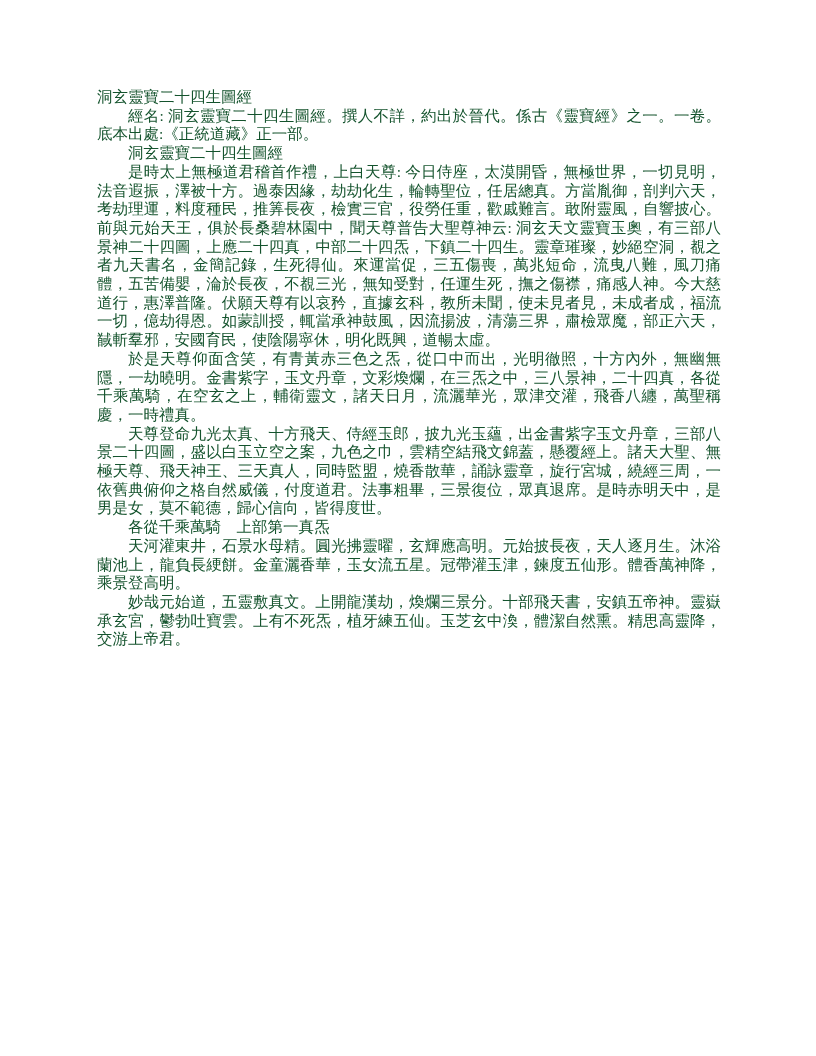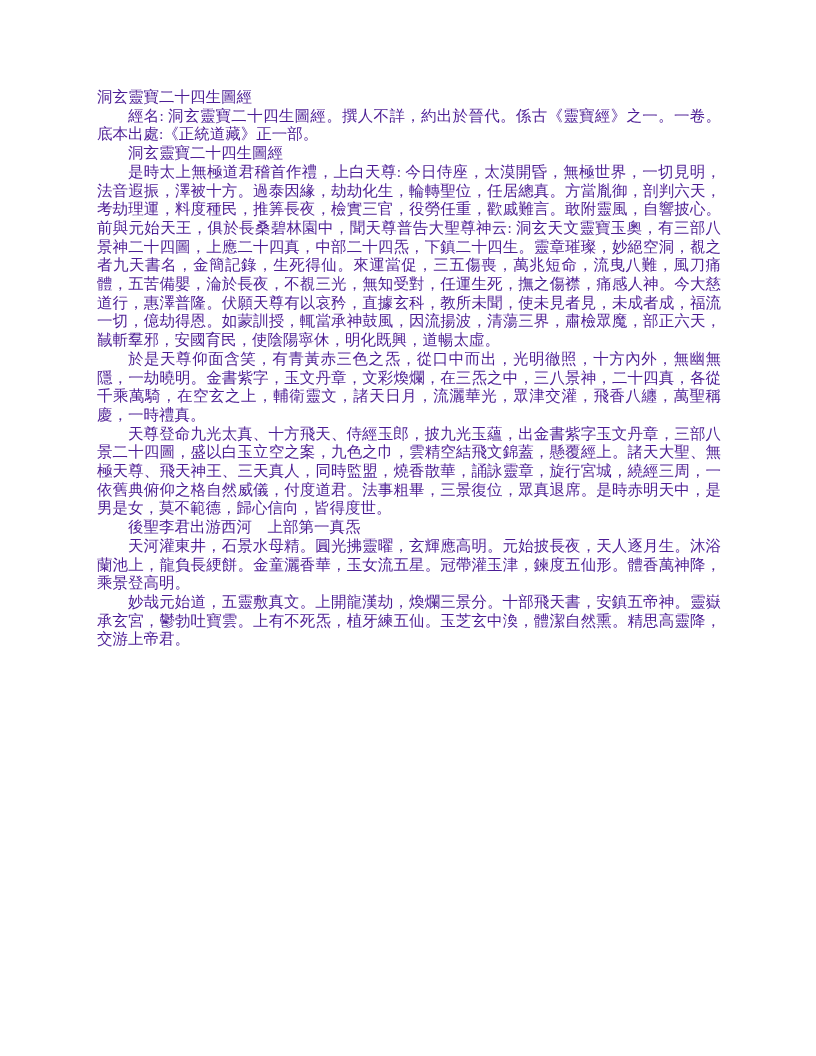--- a/index.html
+++ b/index.html
@@ -13,21 +13,21 @@
     height: 1056px;
     background: #ffffff;
     overflow: hidden;
     font-family: "Liberation Serif", "DejaVu Serif", serif;
   }
   .text-block {
     position: absolute;
     left: 97px;
     top: 88px;
     width: 624px;
-    color: #4c1d95;
+    color: #14532d;
     font-size: 15.5px;
     line-height: 18.7px;
     text-align: justify;
   }
   .text-block p {
     margin: 0;
     padding: 0;
   }
   .text-block p.indent {
     text-indent: 2em;
@@ -37,17 +37,17 @@
 <body>
 
 <div class="page">
   <div class="text-block">
     <p>洞玄靈寶二十四生圖經</p>
     <p class="indent">經名: 洞玄靈寶二十四生圖經。撰人不詳，約出於晉代。係古《靈寶經》之一。一卷。底本出處:《正統道藏》正一部。</p>
     <p class="indent">洞玄靈寶二十四生圖經</p>
     <p class="indent">是時太上無極道君稽首作禮，上白天尊: 今日侍座，太漠開昏，無極世界，一切見明，法音遐振，澤被十方。過泰因緣，劫劫化生，輪轉聖位，任居總真。方當胤御，剖判六天，考劫理運，料度種民，推筭長夜，檢實三官，役勞任重，歡戚難言。敢附靈風，自響披心。前與元始天王，俱於長桑碧林園中，聞天尊普告大聖尊神云: 洞玄天文靈寶玉奧，有三部八景神二十四圖，上應二十四真，中部二十四炁，下鎮二十四生。靈章璀璨，妙絕空洞，覩之者九天書名，金簡記錄，生死得仙。來運當促，三五傷喪，萬兆短命，流曳八難，風刀痛體，五苦備嬰，淪於長夜，不覩三光，無知受對，任運生死，撫之傷襟，痛感人神。今大慈道行，惠澤普隆。伏願天尊有以哀矜，直據玄科，教所未聞，使未見者見，未成者成，福流一切，億劫得恩。如蒙訓授，輒當承神鼓風，因流揚波，清蕩三界，肅檢眾魔，部正六天，馘斬羣邪，安國育民，使陰陽寧休，明化既興，道暢太虛。</p>
     <p class="indent">於是天尊仰面含笑，有青黃赤三色之炁，從口中而出，光明徹照，十方內外，無幽無隱，一劫曉明。金書紫字，玉文丹章，文彩煥爛，在三炁之中，三八景神，二十四真，各從千乘萬騎，在空玄之上，輔衛靈文，諸天日月，流灑華光，眾津交灌，飛香八纏，萬聖稱慶，一時禮真。</p>
     <p class="indent">天尊登命九光太真、十方飛天、侍經玉郎，披九光玉蘊，出金書紫字玉文丹章，三部八景二十四圖，盛以白玉立空之案，九色之巾，雲精空結飛文錦蓋，懸覆經上。諸天大聖、無極天尊、飛天神王、三天真人，同時監盟，燒香散華，誦詠靈章，旋行宮城，繞經三周，一依舊典俯仰之格自然威儀，付度道君。法事粗畢，三景復位，眾真退席。是時赤明天中，是男是女，莫不範德，歸心信向，皆得度世。</p>
-    <p class="indent">後聖李君出游西河　上部第一真炁</p>
+    <p class="indent">各從千乘萬騎　上部第一真炁</p>
     <p class="indent">天河灌東井，石景水母精。圓光拂靈曜，玄輝應高明。元始披長夜，天人逐月生。沐浴蘭池上，龍負長綆餅。金童灑香華，玉女流五星。冠帶灌玉津，鍊度五仙形。體香萬神降，乘景登高明。</p>
     <p class="indent">妙哉元始道，五靈敷真文。上開龍漢劫，煥爛三景分。十部飛天書，安鎮五帝神。靈嶽承玄宮，鬱勃吐寶雲。上有不死炁，植牙練五仙。玉芝玄中渙，體潔自然熏。精思高靈降，交游上帝君。</p>
   </div>
 </div>
 
 </body></html>

